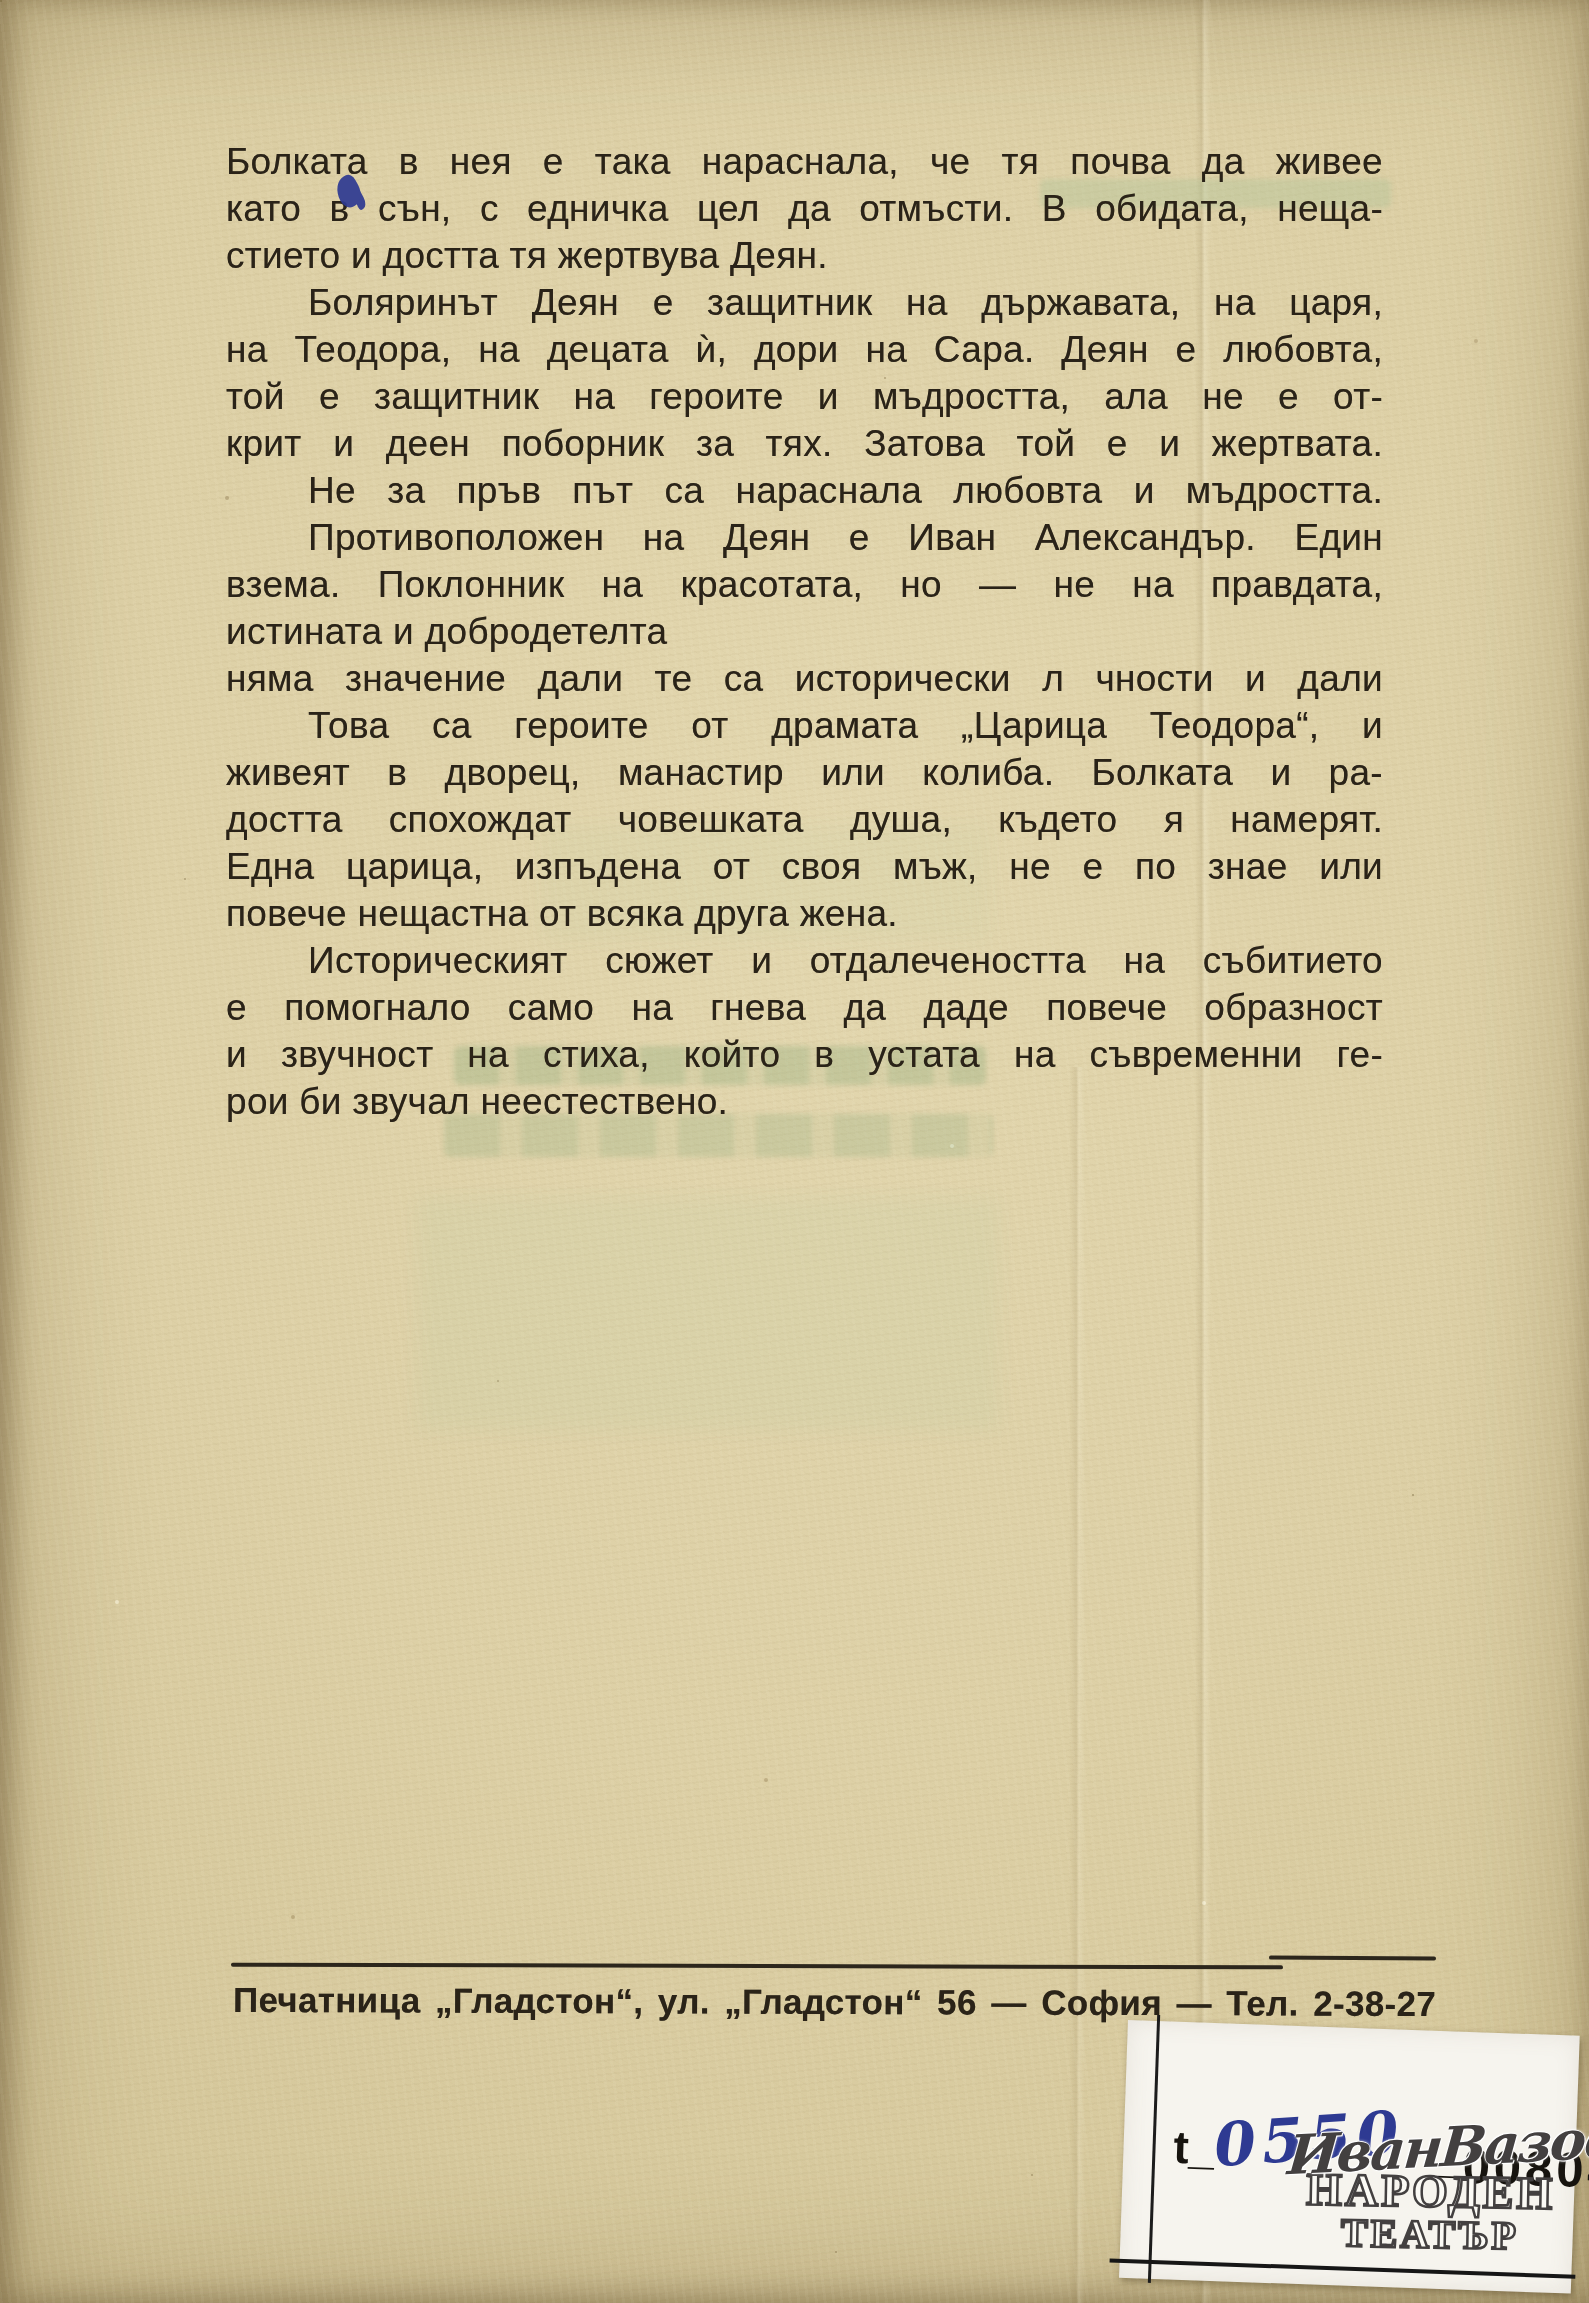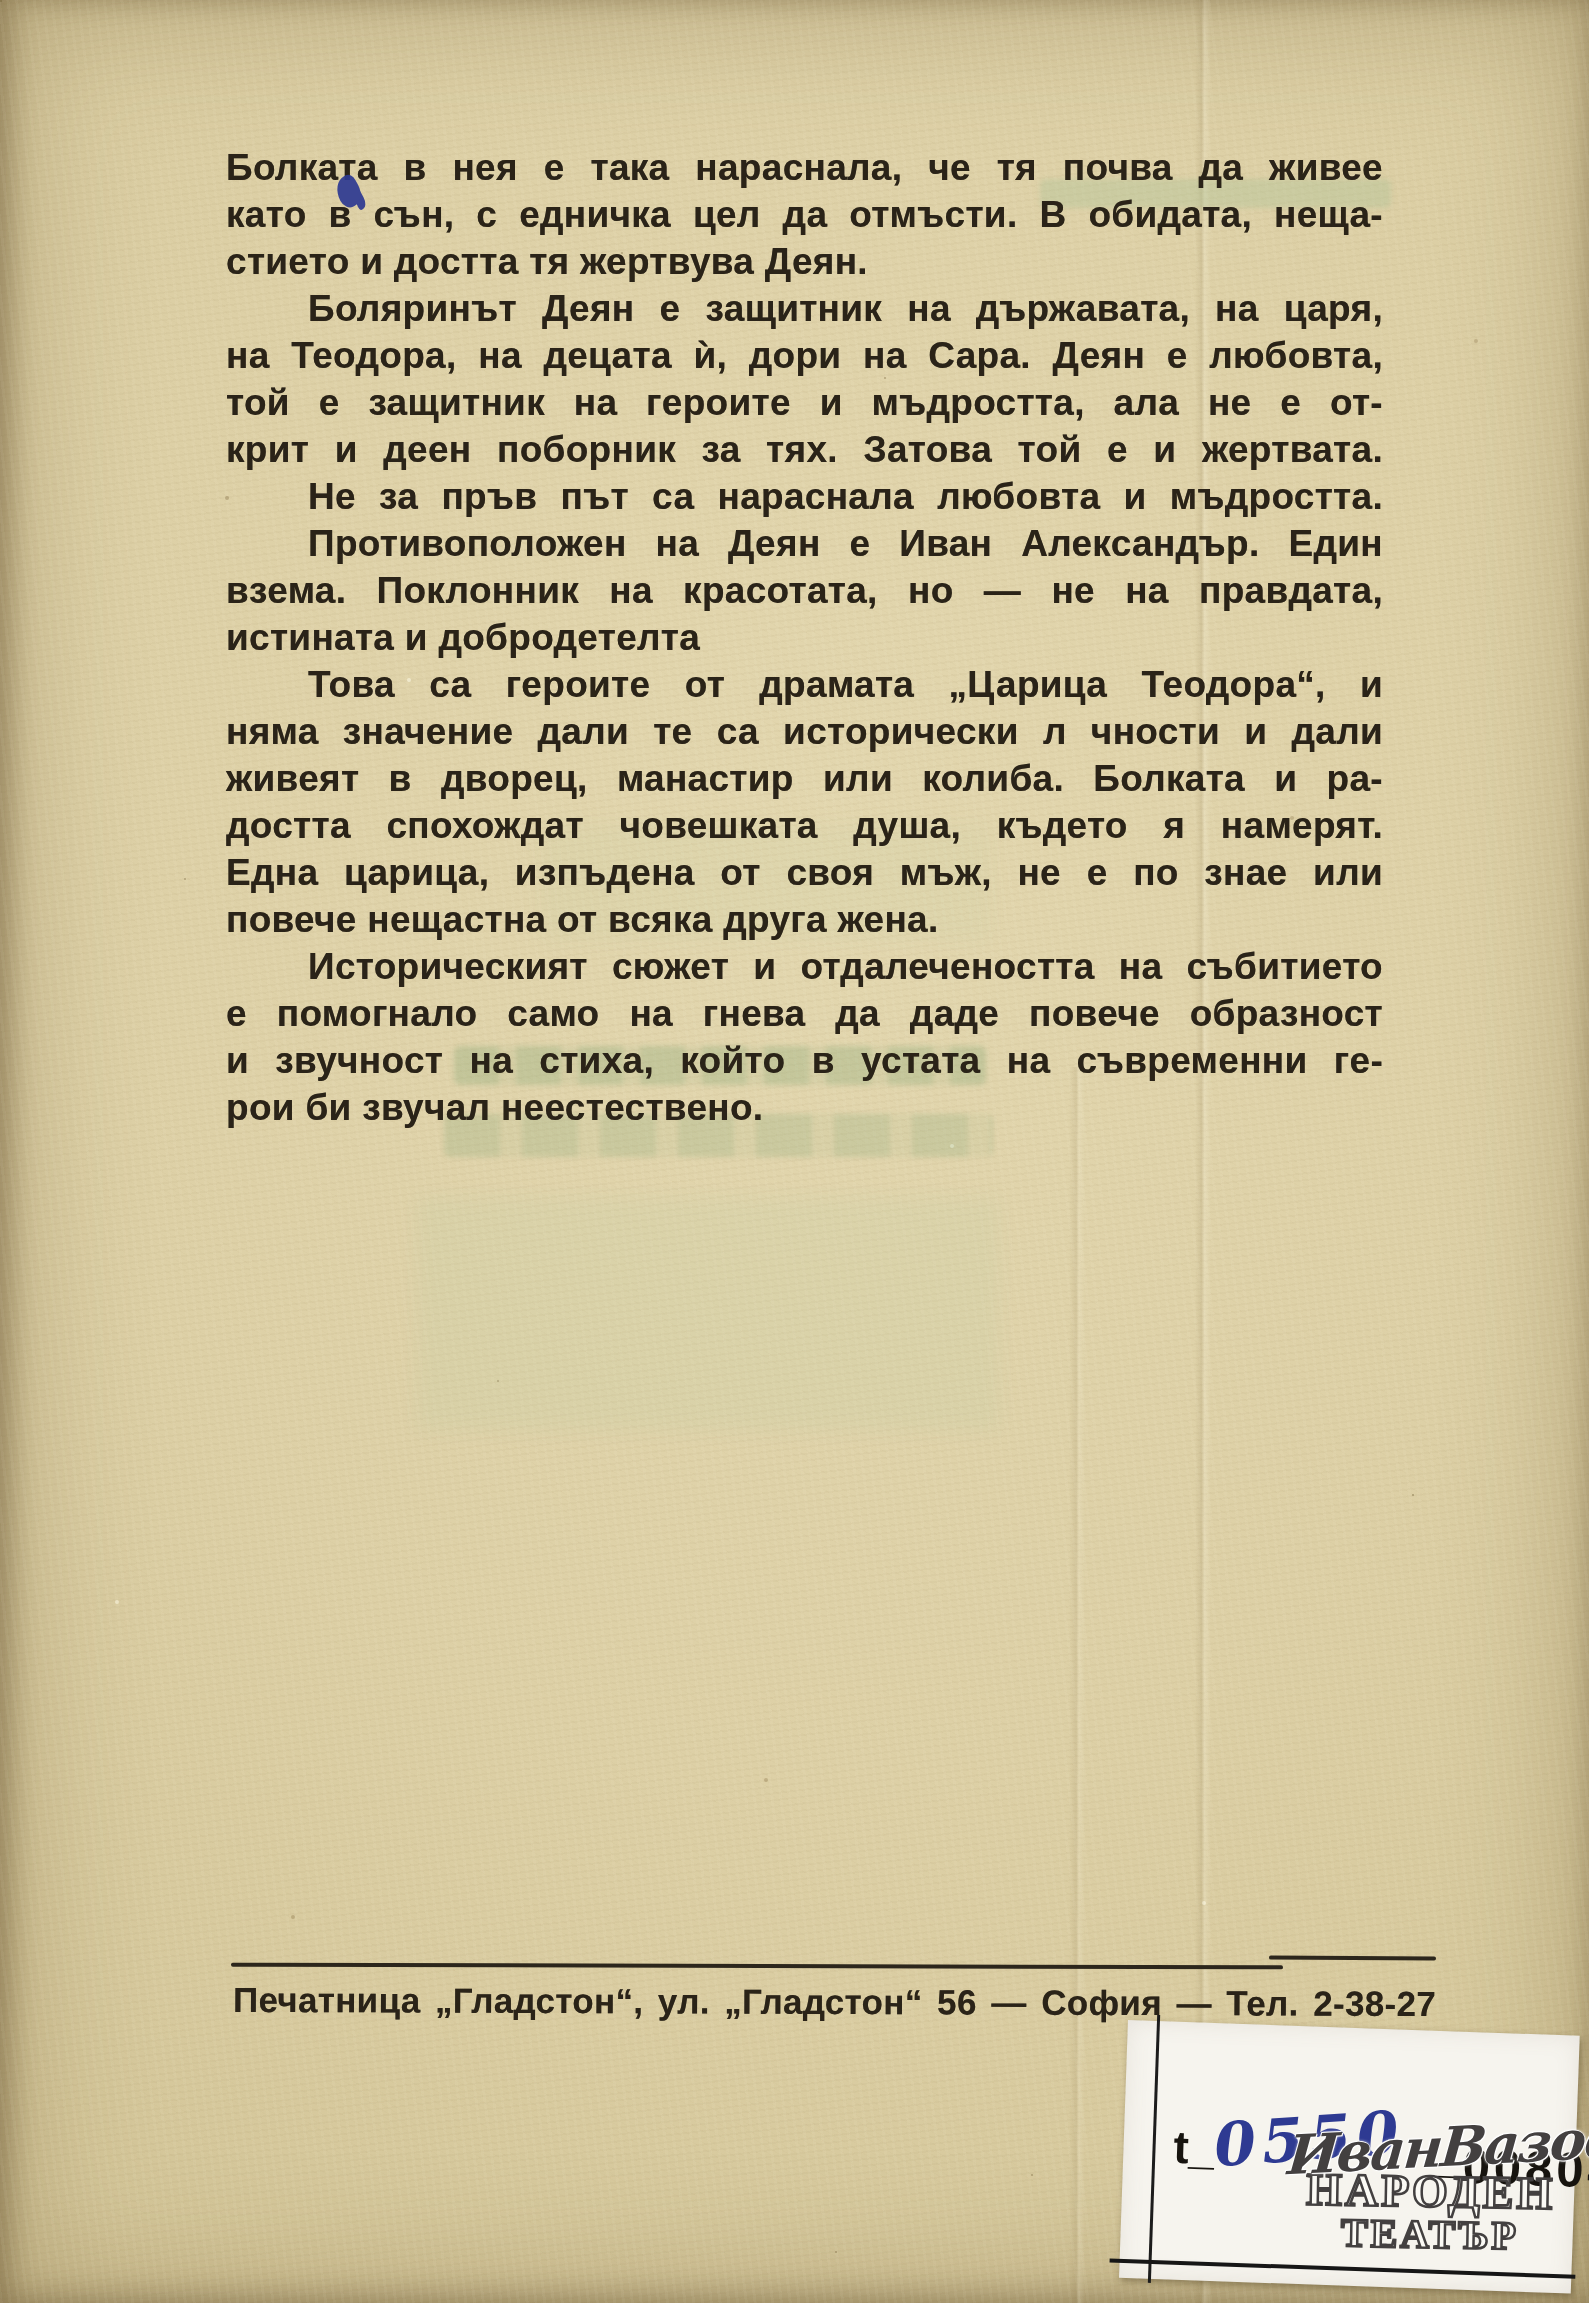--- a/index.html
+++ b/index.html
@@ -56,22 +56,22 @@
   .g1{left:1040px;top:179px;width:351px;height:29px;background:rgba(168,192,150,.34);}
   .g2{left:454px;top:1046px;width:532px;height:39px;
       background:repeating-linear-gradient(90deg,rgba(130,165,115,.30) 0 45px,rgba(130,165,115,.10) 45px 62px);}
   .g3{left:444px;top:1114px;width:549px;height:43px;
       background:repeating-linear-gradient(90deg,rgba(130,165,115,.24) 0 56px,rgba(130,165,115,.08) 56px 78px);}
   .g4{left:417px;top:1198px;width:582px;height:233px;background:rgba(185,205,160,.14);filter:blur(8.7px);}
   .g5{left:543px;top:825px;width:446px;height:116px;background:rgba(185,205,160,.10);filter:blur(9.7px);}
 
   
   #body-text{
-    position:absolute;left:226px;top:144px;width:1157px;
-    font-size:37px;line-height:47px;font-weight:700;
+    position:absolute;left:226px;top:138px;width:1157px;
+    font-size:37px;line-height:47px;font-weight:400;
     color:var(--ink);
     letter-spacing:0.3px;
     text-shadow:0 0 0.6px rgba(42,35,24,.55);
   }
   .tline{text-align:justify;text-align-last:justify;white-space:normal;}
   .tline.noj{text-align-last:left;}
   .tline.ind{padding-left:82px;}
 
   
   .rule{position:absolute;left:231px;top:1964px;width:1052px;height:3.9px;background:#2c261c;border-radius:1.9px;transform:rotate(.15deg);}
@@ -163,22 +163,22 @@
       <div class="tline">като в сън, с едничка цел да отмъсти. В обидата, неща-</div>
       <div class="tline noj">стието и достта тя жертвува Деян.</div>
       <div class="tline ind">Боляринът Деян е защитник на държавата, на царя,</div>
       <div class="tline">на Теодора, на децата ѝ, дори на Сара. Деян е любовта,</div>
       <div class="tline">той е защитник на героите и мъдростта, ала не е от-</div>
       <div class="tline">крит и деен поборник за тях. Затова той е и жертвата.</div>
       <div class="tline ind">Не за пръв път са нараснала любовта и мъдростта.</div>
       <div class="tline ind">Противоположен на Деян е Иван Александър. Един</div>
       <div class="tline">взема. Поклонник на красотата, но — не на правдата,</div>
       <div class="tline noj">истината и добродетелта</div>
+      <div class="tline">няма значение дали те са исторически л чности и дали</div>
       <div class="tline ind">Това са героите от драмата „Царица Теодора“, и</div>
-      <div class="tline">няма значение дали те са исторически л чности и дали</div>
       <div class="tline">живеят в дворец, манастир или колиба. Болката и ра-</div>
       <div class="tline">достта спохождат човешката душа, където я намерят.</div>
       <div class="tline">Една царица, изпъдена от своя мъж, не е по знае или</div>
       <div class="tline noj">повече нещастна от всяка друга жена.</div>
       <div class="tline ind">Историческият сюжет и отдалечеността на събитието</div>
       <div class="tline">е помогнало само на гнева да даде повече образност</div>
       <div class="tline">и звучност на стиха, който в устата на съвременни ге-</div>
       <div class="tline noj">рои би звучал неестествено.</div>
     </div>
 

